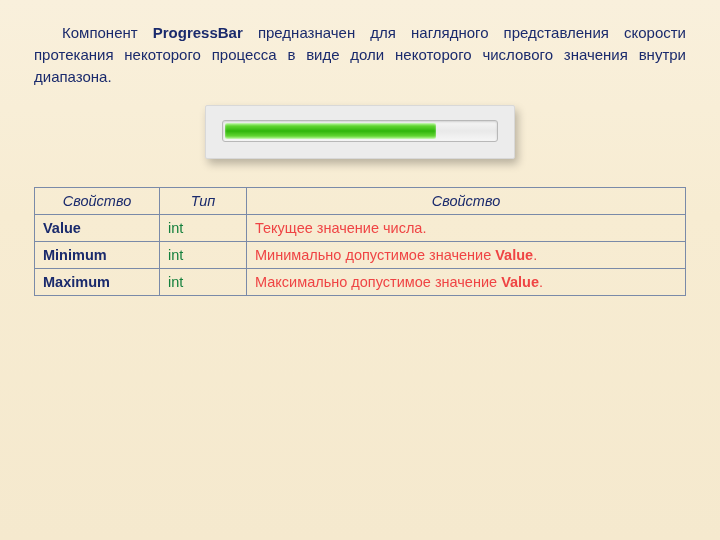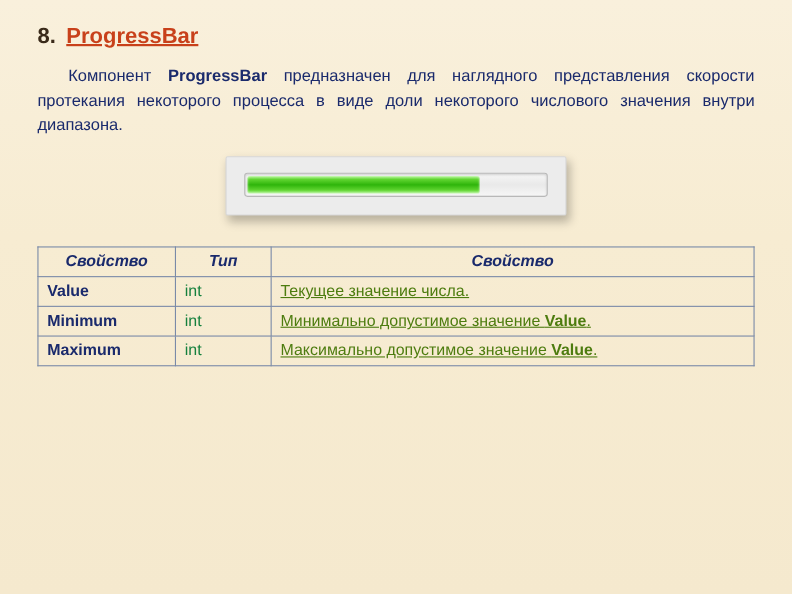--- a/index.html
+++ b/index.html
@@ -79,52 +79,47 @@
     width: 652px;
     margin: 0 0 0 0;
   }
   table.props th, table.props td {
     border: 1px solid #7a8aa8;
     padding: 5px 8px;
     font-size: 14.5px;
     vertical-align: middle;
   }
   table.props th {
-    font-weight: bold;
+    font-weight: normal;
     font-style: italic;
     color: #1a2a6c;
     text-align: center;
     background: transparent;
   }
   table.props td.name {
     font-weight: bold;
     color: #1a2a6c;
     width: 108px;
   }
   table.props td.type {
     color: #15803d;
     width: 70px;
   }
   table.props td.desc {
-    color: #4d7c0f;
-    text-decoration: underline;
+    color: #ef4444;
   }
   table.props td.desc b {
     font-weight: bold;
   }
 </style>
 </head>
 <body>
 
 <div class="page">
 
-  <h2 class="heading">
-    <span class="num">8.</span>
-    <span class="title">ProgressBar</span>
-  </h2>
 
   <p class="paragraph">
     <span class="indent"></span><span>Компонент </span><b>ProgressBar</b><span> предназначен для наглядного представления скорости протекания некоторого процесса в виде доли некоторого числового значения внутри диапазона.</span>
   </p>
 
   <div class="pb-wrap">
     <div class="pb-panel">
       <div class="pb-track">
         <div class="pb-fill" style="width:78%"></div>
       </div>

